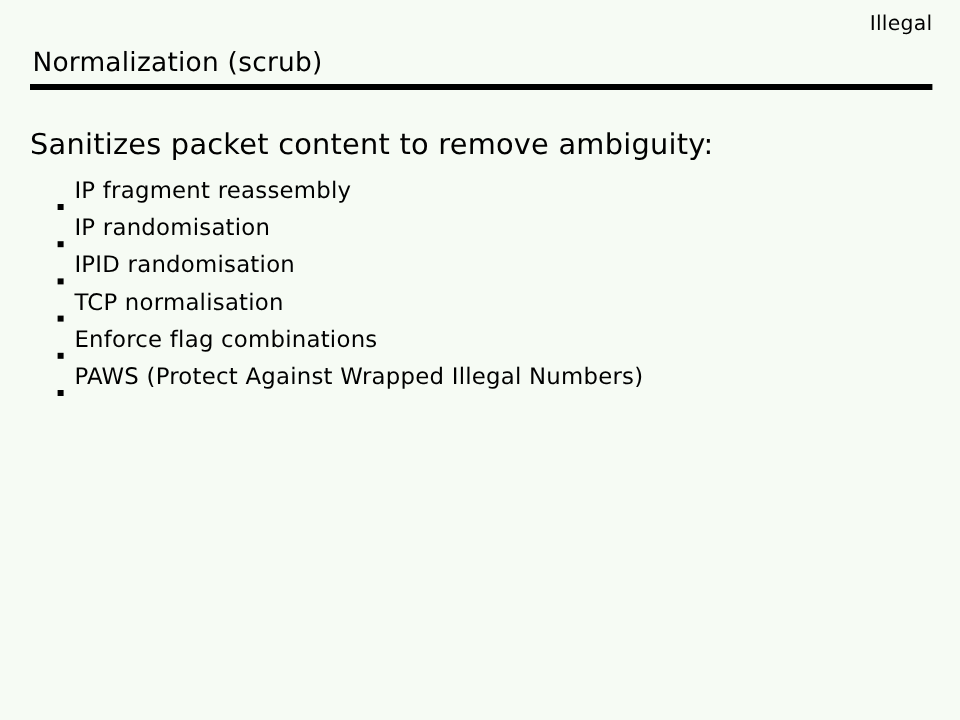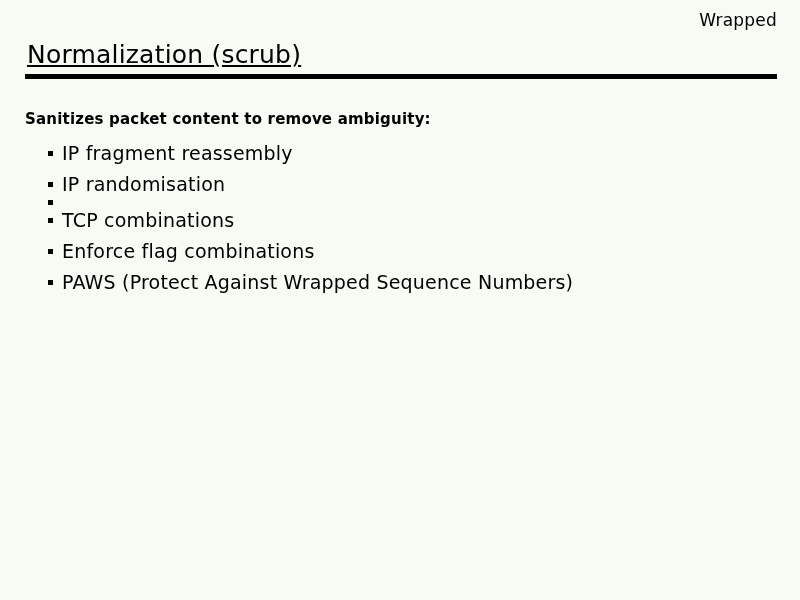--- a/index.html
+++ b/index.html
@@ -17,87 +17,86 @@
   }
   .security-label {
     position: absolute;
     top: 10px;
     right: 23px;
     font-size: 17px;
     letter-spacing: 0.2px;
   }
   .slide-title {
     margin: 40px 0 0 27px;
-    font-size: 25px;
+    font-size: 22px;
     font-weight: normal;
     letter-spacing: 0.2px;
-    text-decoration: underline;
   }
   .title-rule {
     margin: 5px 0 0 25px;
     width: 752px;
     height: 5px;
     background: #000000;
     border: none;
   }
   .intro-text {
     margin: 31px 0 0 25px;
-    font-size: 15px;
+    font-size: 24px;
     letter-spacing: 0.2px;
-    font-weight: bold;
   }
   .bullet-list {
     list-style: none;
     margin: 10px 0 0 48px;
     padding: 0;
   }
   .bullet-list li {
     font-size: 19px;
     line-height: 31px;
     display: flex;
-    align-items: center;
+    align-items: flex-end;
     letter-spacing: 0.2px;
   }
   .bullet-square {
     display: inline-block;
     width: 5px;
     height: 5px;
     background: #000000;
     margin-right: 9px;
     flex: 0 0 auto;
   }
 </style>
 </head>
 <body>
 
-<div class="security-label">Wrapped</div>
+<div class="security-label">Illegal</div>
 
 <h1 class="slide-title">Normalization (scrub)</h1>
 
 <div class="title-rule"></div>
 
 <p class="intro-text">Sanitizes packet content to remove ambiguity:</p>
 
 <ul class="bullet-list">
   <li>
     <span class="bullet-square"></span>
     <span>IP fragment reassembly</span>
   </li>
   <li>
     <span class="bullet-square"></span>
     <span>IP randomisation</span>
   </li>
   <li>
     <span class="bullet-square"></span>
+    <span>IPID randomisation</span>
   </li>
   <li>
     <span class="bullet-square"></span>
-    <span>TCP combinations</span>
+    <span>TCP normalisation</span>
   </li>
   <li>
     <span class="bullet-square"></span>
     <span>Enforce flag combinations</span>
   </li>
   <li>
     <span class="bullet-square"></span>
-    <span>PAWS (Protect Against Wrapped Sequence Numbers)</span>
+    <span>PAWS (Protect Against Wrapped Illegal Numbers)</span>
   </li>
 </ul>
 
 </body></html>

